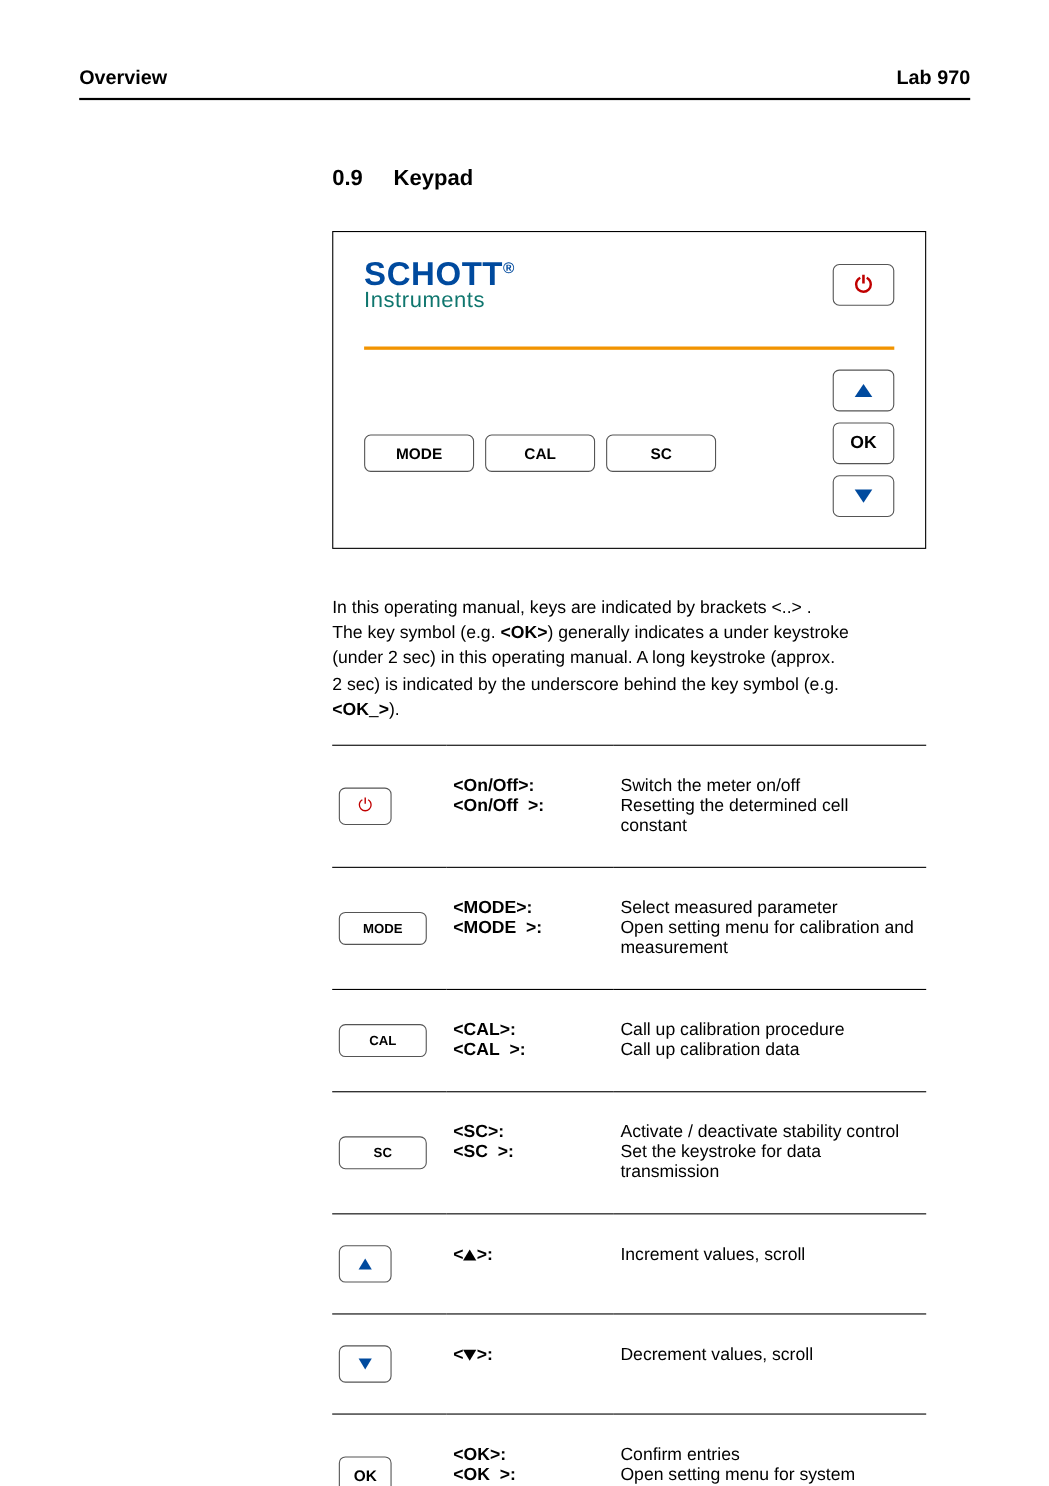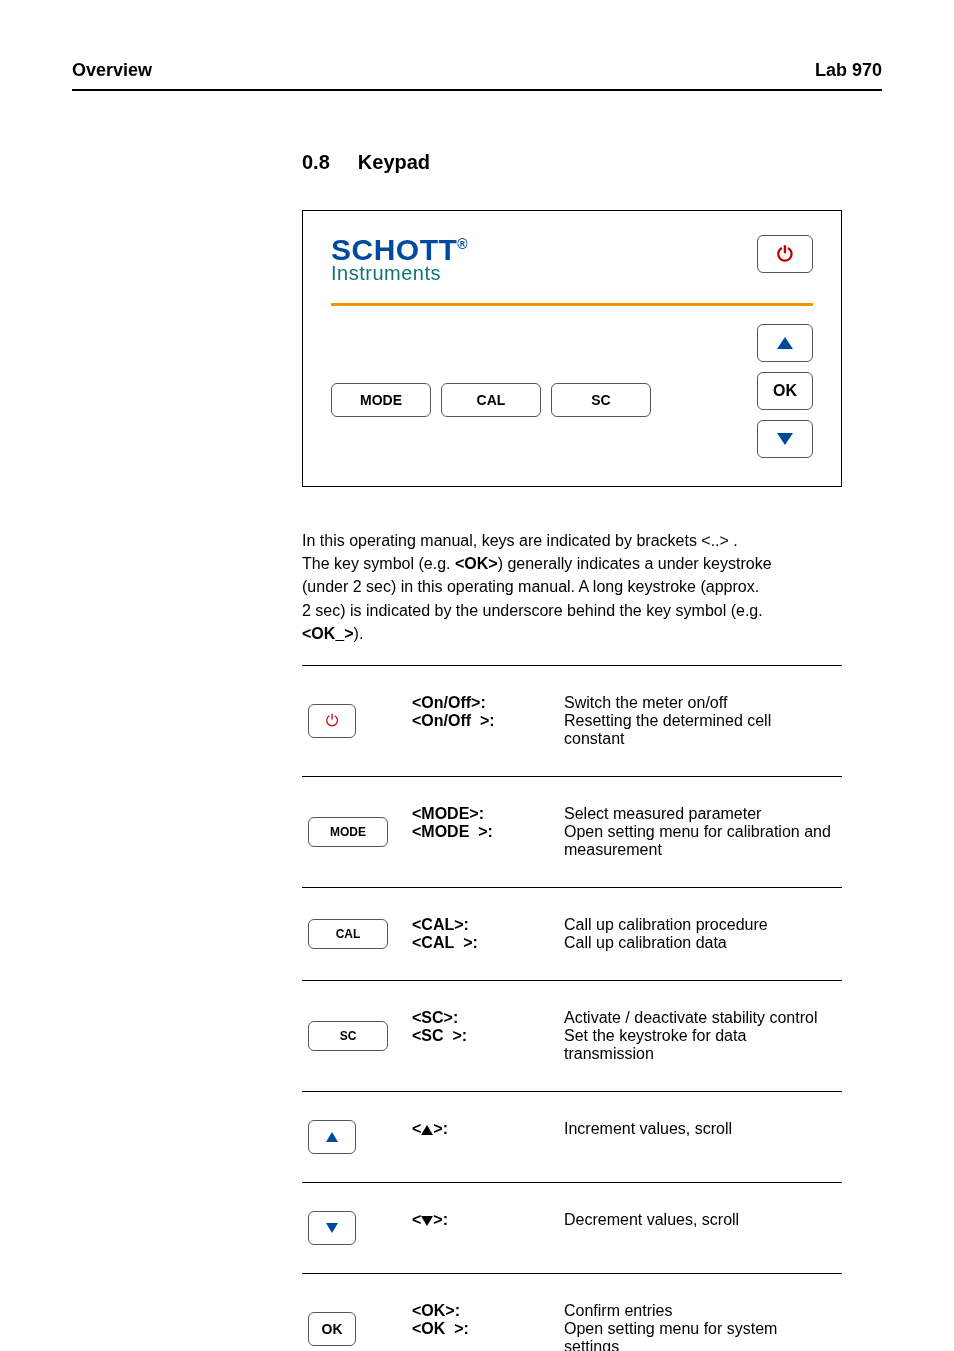--- a/index.html
+++ b/index.html
@@ -37,21 +37,22 @@
   .keypad-panel {
     width: 540px;
     margin-left: 230px;
     border: 1.5px solid #000;
     padding: 24px 28px 28px 28px;
     box-sizing: border-box;
   }
   .panel-top {
     display: flex;
     justify-content: space-between;
-    padding-bottom: 20px;
+    align-items: center;
+    padding-bottom: 32px;
   }
   .brand {
     line-height: 1;
   }
   .brand .line1 {
     color: #004a9e;
     font-weight: bold;
     font-size: 30px;
     letter-spacing: 0.5px;
   }
@@ -218,21 +219,21 @@
 </head>
 <body>
 
 <div class="page">
   <div class="hdr">
     <span>Overview</span>
     <span>Lab 970</span>
   </div>
 
   <div class="section-title">
-    <span>0.8</span>
+    <span>0.9</span>
     <span>Keypad</span>
   </div>
 
   <div class="keypad-panel">
     <div class="panel-top">
       <div class="brand">
         <div class="line1">
           <span>SCHOTT</span><span class="reg">®</span>
         </div>
         <div class="line2">Instruments</div>

